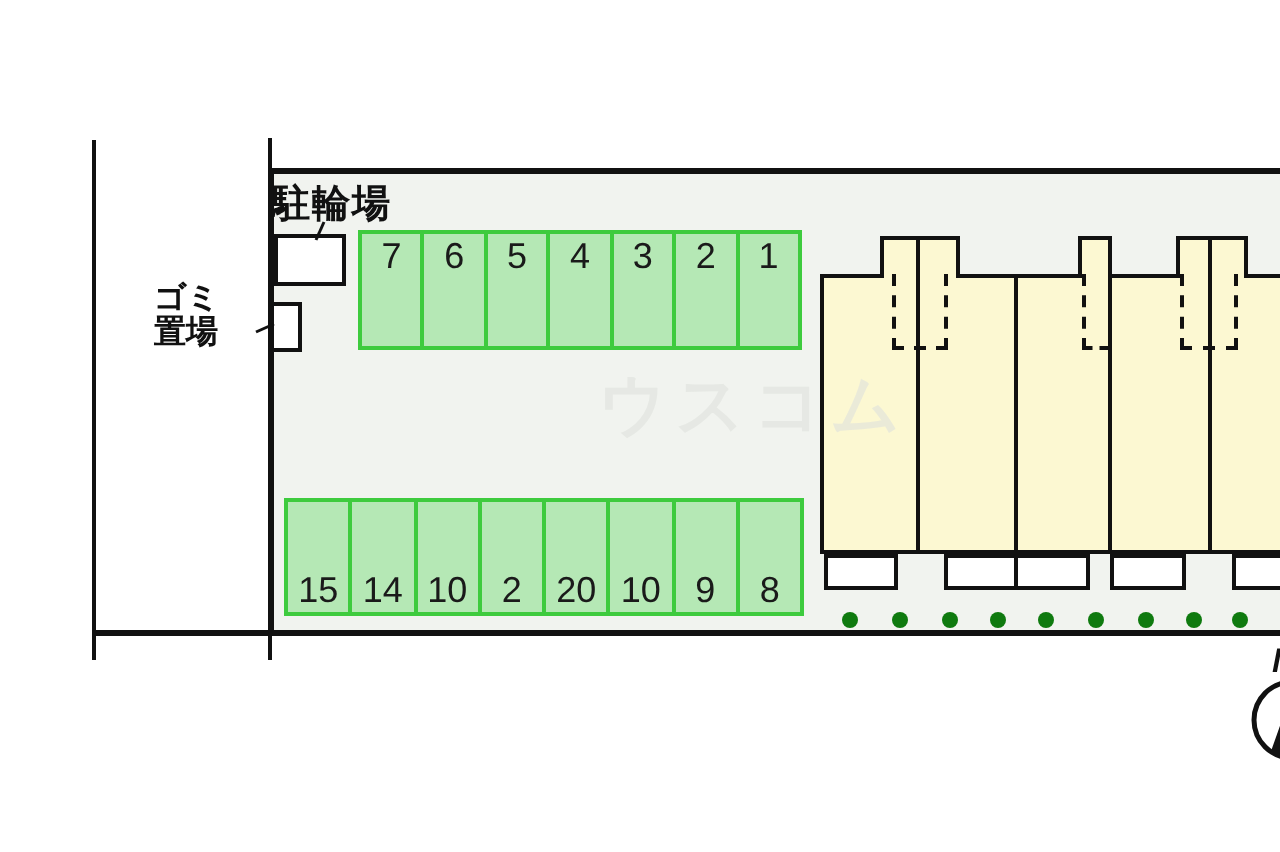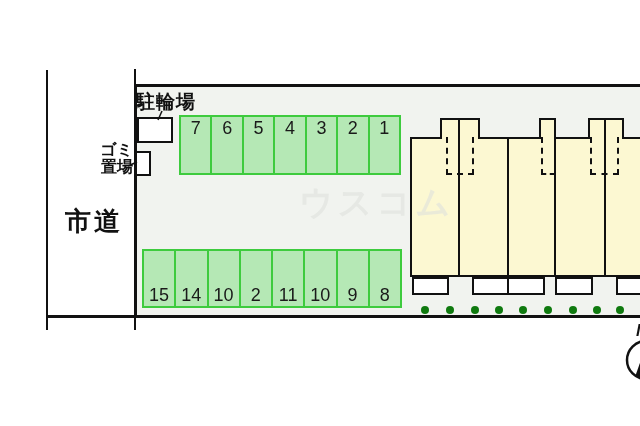--- a/index.html
+++ b/index.html
@@ -11,21 +11,21 @@
   .road-line{position:absolute;width:2px;background:#111;}
   
   #site{
     position:absolute;left:97px;top:84px;width:532px;height:234px;
     border:3px solid #111;box-sizing:border-box;background:var(--site_fill,#f1f3ef);
   }
   #bottom-ext{position:absolute;left:9px;top:315px;width:90px;height:3px;background:#111;}
   
   .jp{position:absolute;color:#111;white-space:nowrap;}
   #bicycle-label{left:99px;top:89px;font-size:19px;font-weight:600;letter-spacing:1px;}
-  #garbage-label{left:40px;top:141px;width:56px;text-align:right;font-size:16px;line-height:17px;font-weight:600;}
+  #garbage-label{left:40px;top:141px;width:56px;text-align:left;font-size:16px;line-height:17px;font-weight:600;}
   #road-label{left:28px;top:204px;font-size:26px;font-weight:600;letter-spacing:3px;}
   #parkinglot-label{left:194px;top:200px;font-size:24px;font-weight:600;letter-spacing:1px;}
   #watermark{left:262px;top:180px;font-size:34px;font-weight:bold;letter-spacing:4px;
     color:var(--watermark_gray,#dfe2dd);opacity:0.6;z-index:9;}
   
   .util-box{position:absolute;background:#fff;border:2px solid #111;box-sizing:border-box;}
   
   .prow{position:absolute;display:flex;border:2px solid var(--space_border,#3ecb3e);
     background:var(--space_fill,#b5e8b5);box-sizing:border-box;}
   .pcell{flex:1;display:flex;justify-content:center;border-right:2px solid var(--space_border,#3ecb3e);}
@@ -60,21 +60,20 @@
   <div id="site"></div>
 
   <div class="util-box" style="left:100px;top:117px;width:36px;height:26px;"></div>
   <div class="util-box" style="left:98px;top:151px;width:16px;height:25px;"></div>
 
   <div class="jp" id="bicycle-label">駐輪場</div>
   <div class="jp" id="garbage-label">
     <div>ゴミ</div>
     <div>置場</div>
   </div>
-  <div class="jp" id="road-label">市道</div>
   <div class="jp" id="watermark">ウスコム</div>
 
   <div class="prow top" style="left:142px;top:115px;width:222px;height:60px;">
       <div class="pcell">
         <span class="pnum">7</span>
       </div>
       <div class="pcell">
         <span class="pnum">6</span>
       </div>
       <div class="pcell">
@@ -100,21 +99,21 @@
       <div class="pcell">
         <span class="pnum">14</span>
       </div>
       <div class="pcell">
         <span class="pnum">10</span>
       </div>
       <div class="pcell">
         <span class="pnum">2</span>
       </div>
       <div class="pcell">
-        <span class="pnum">11</span>
+        <span class="pnum">20</span>
       </div>
       <div class="pcell">
         <span class="pnum">10</span>
       </div>
       <div class="pcell">
         <span class="pnum">9</span>
       </div>
       <div class="pcell">
         <span class="pnum">8</span>
       </div>

